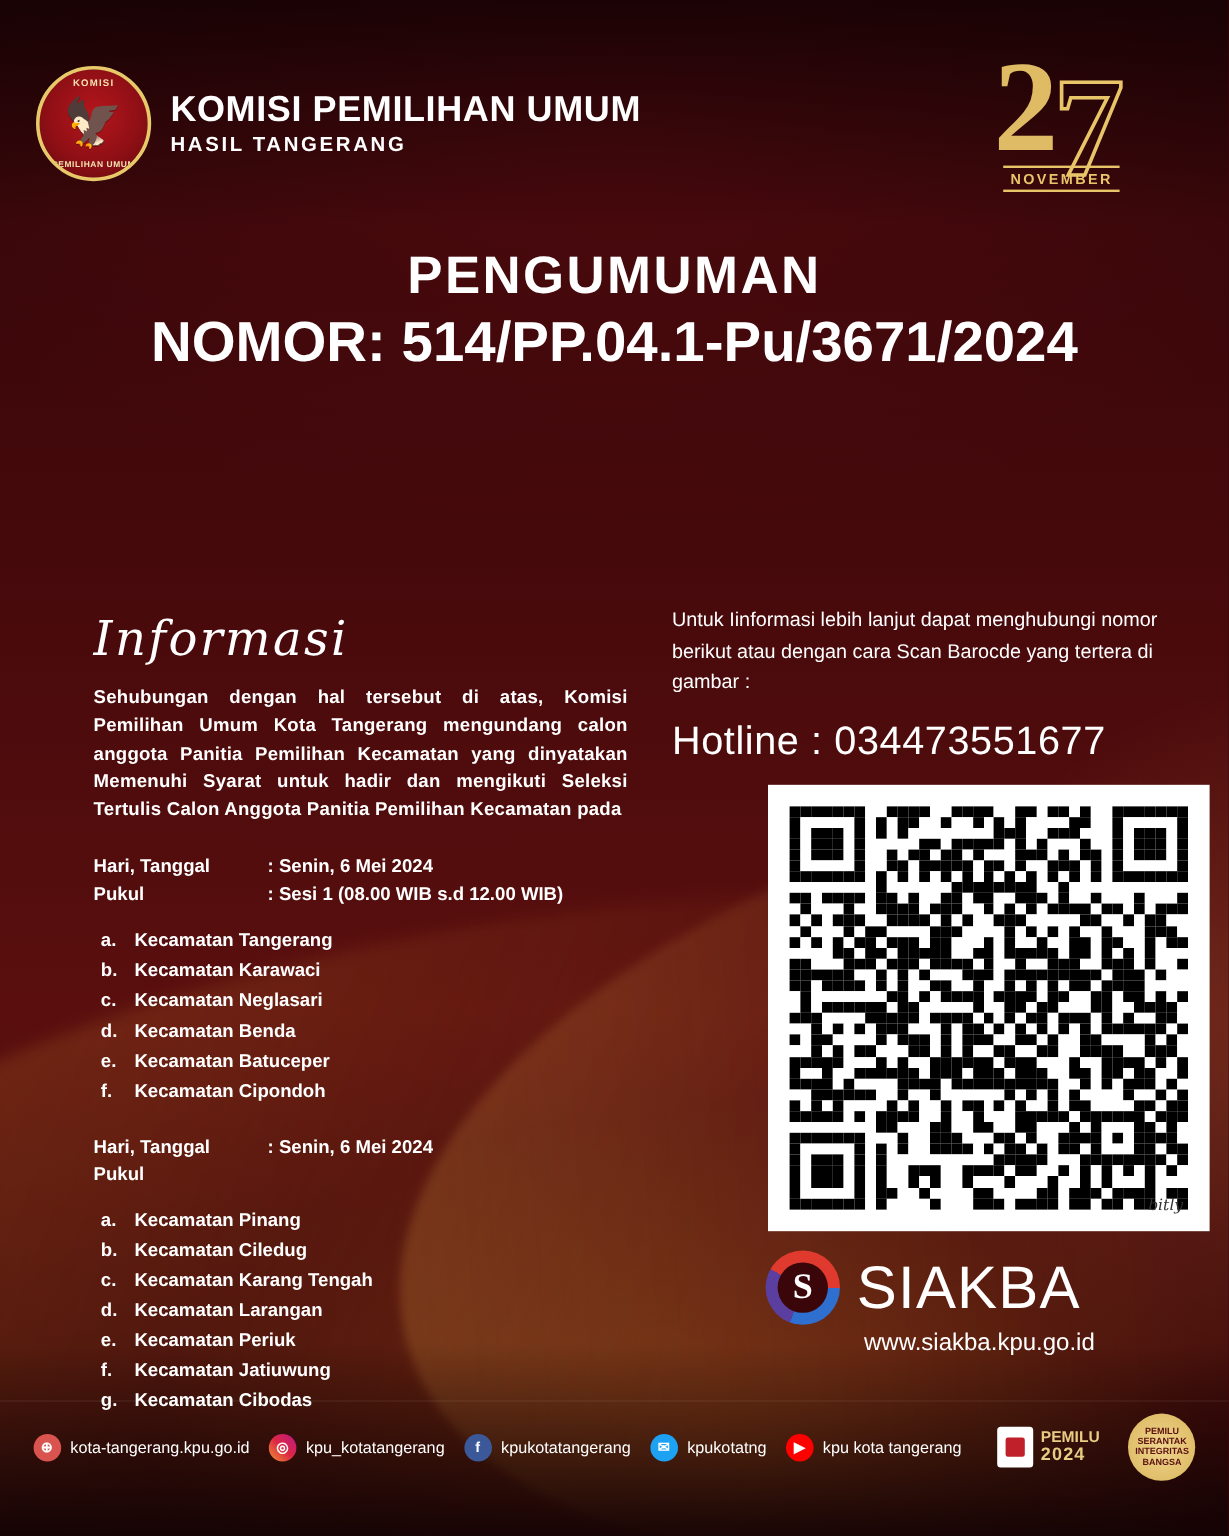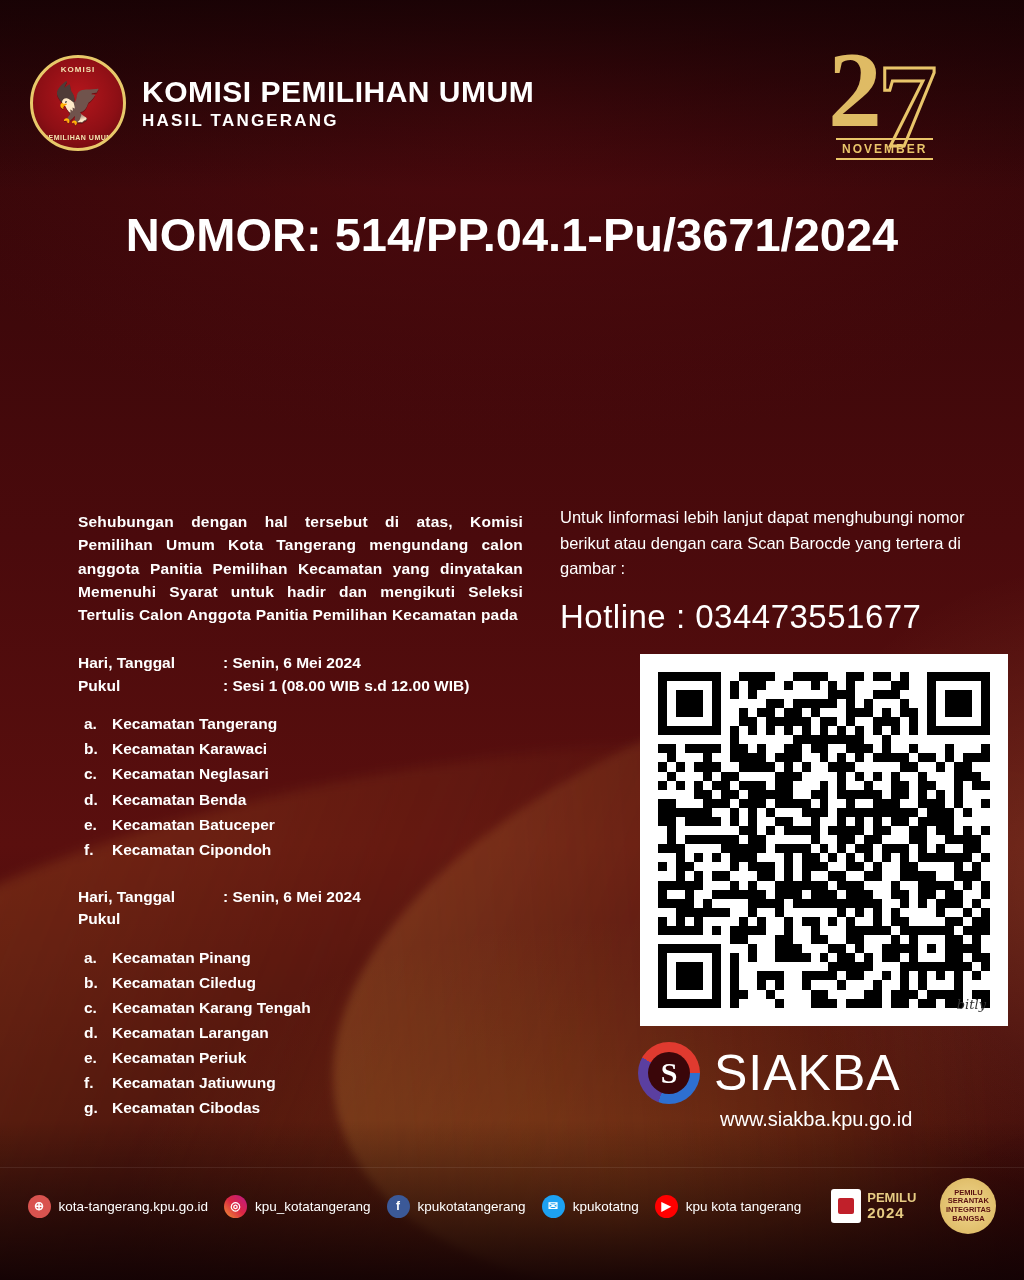--- a/index.html
+++ b/index.html
@@ -212,25 +212,27 @@
     </div>
   </div>
 
   <div class="badge27">
     <div class="n2">2</div>
     <div class="n7">7</div>
     <div class="nov">NOVEMBER</div>
   </div>
 
   <div class="title-wrap">
+    <div class="t1">PENGUMUMAN</div>
     <div class="t2">NOMOR: 514/PP.04.1-Pu/3671/2024</div>
   </div>
 
 
   <div class="left">
+    <div class="informasi">Informasi</div>
     <div class="lead">Sehubungan dengan hal tersebut di atas, Komisi Pemilihan Umum Kota Tangerang mengundang calon anggota Panitia Pemilihan Kecamatan yang dinyatakan Memenuhi Syarat untuk hadir dan mengikuti Seleksi Tertulis Calon Anggota Panitia Pemilihan Kecamatan pada</div>
 
     <div class="sched">
       <div class="sched-row">
         <div class="k">Hari, Tanggal</div>
         <div class="v">: Senin, 6 Mei 2024</div>
       </div>
       <div class="sched-row">
         <div class="k">Pukul</div>
         <div class="v">: Sesi 1 (08.00 WIB s.d 12.00 WIB)</div>

